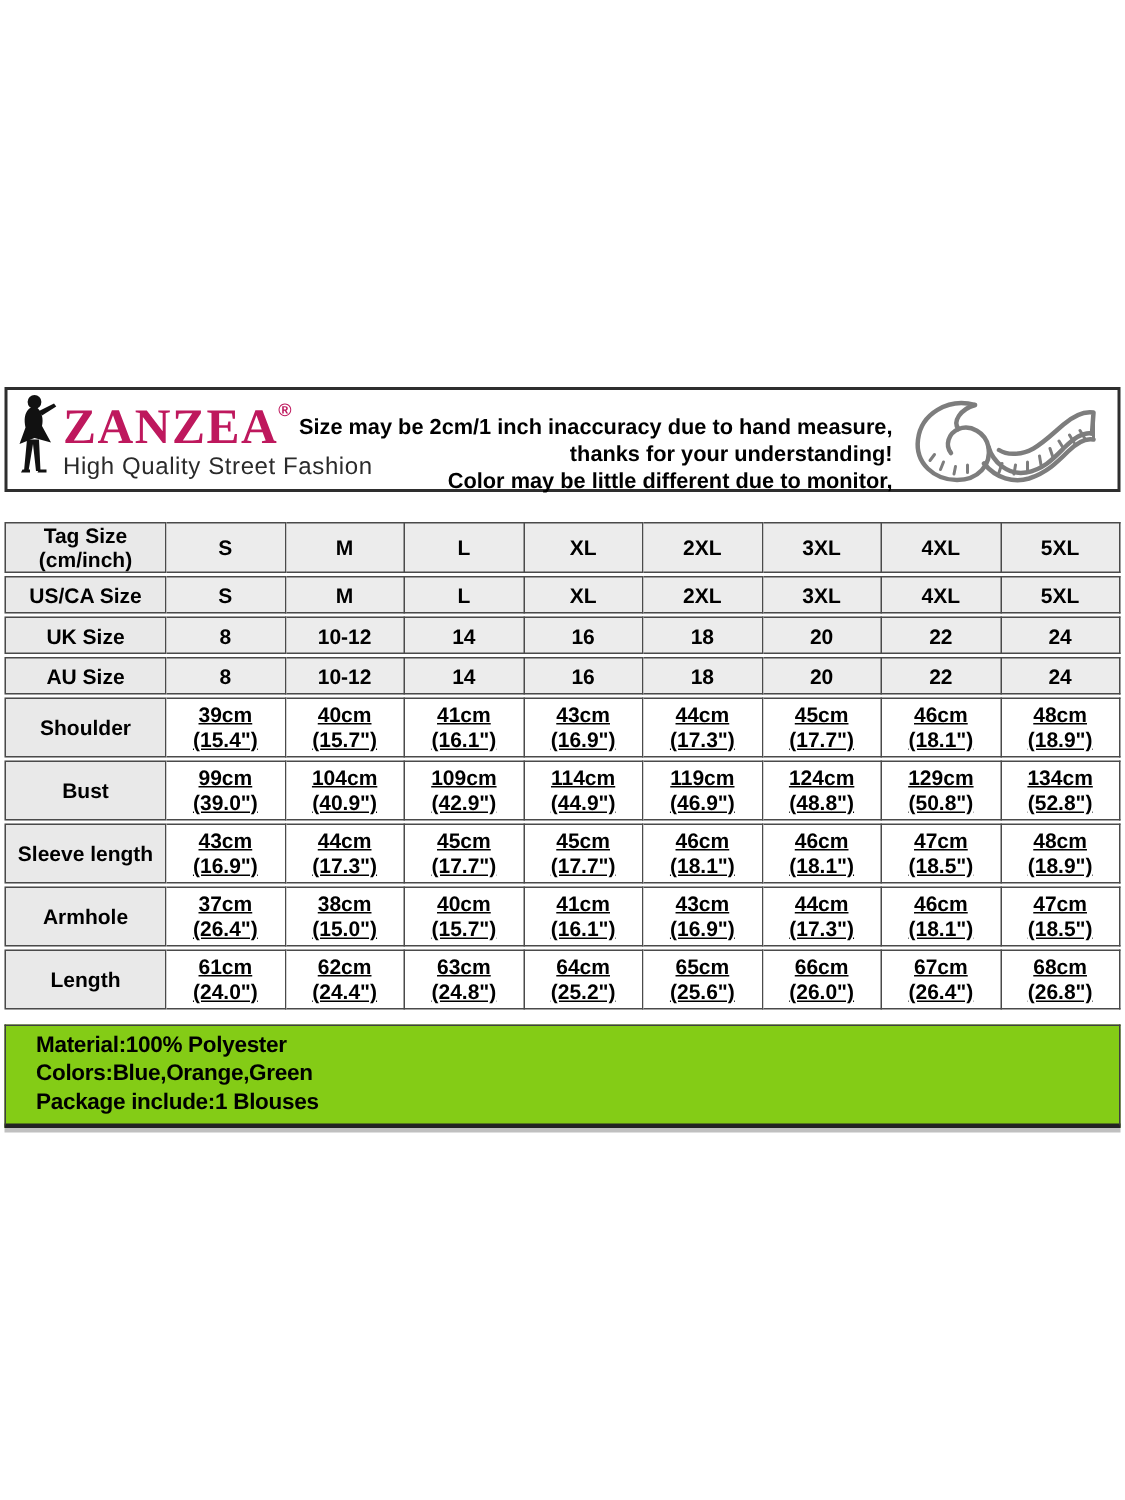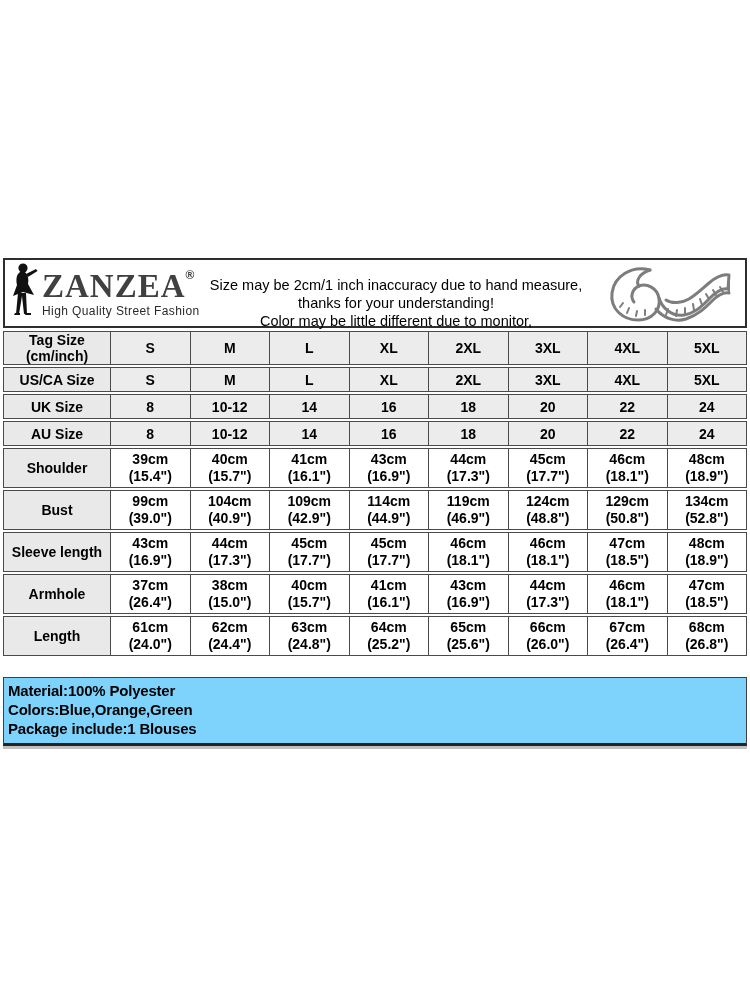--- a/index.html
+++ b/index.html
@@ -4,42 +4,42 @@
 <style>
   * { margin:0; padding:0; box-sizing:border-box; }
   html,body { width:750px; height:1000px; background:#ffffff; font-family:"Liberation Sans", sans-serif; color:#000; }
   .sheet { position:absolute; top:258px; left:3px; width:744px; }
 
   
   .top-strip { display:flex; align-items:center; border:2px solid #2e2e2e; height:70px; background:#fff; }
   .brand { width:192px; display:flex; align-items:center; padding-left:5px; }
   .woman { flex:0 0 auto; margin-right:2px; }
   .brand-text { display:flex; flex-direction:column; line-height:1; }
-  .brand-name { font-family:"Liberation Serif", serif; font-weight:bold; font-size:33px; letter-spacing:1px; color:#404040; white-space:nowrap; }
+  .brand-name { font-family:"Liberation Serif", serif; font-weight:bold; font-size:33px; letter-spacing:1px; color:#be185d; white-space:nowrap; }
   .brand-name sup { font-family:"Liberation Sans", sans-serif; font-size:12px; font-weight:bold; vertical-align:18px; letter-spacing:0; }
-  .brand-tagline { font-size:12px; letter-spacing:.4px; color:#2a2a2a; margin-top:2px; white-space:nowrap; }
-  .disclaimer { flex:1; text-align:center; font-weight:normal; font-size:14.5px; line-height:18px;margin-top:20px; }
+  .brand-tagline { font-size:16px; letter-spacing:.4px; color:#2a2a2a; margin-top:2px; white-space:nowrap; }
+  .disclaimer { flex:1; text-align:right; font-weight:bold; font-size:14.5px; line-height:18px;margin-top:20px; }
   .tape-wrap { width:150px; display:flex; justify-content:center; align-items:center; }
 
   
-  table.size-table { width:744px; border-collapse:separate; border-spacing:0 2px; table-layout:fixed; margin-top:1px; }
+  table.size-table { width:744px; border-collapse:separate; border-spacing:0 2px; table-layout:fixed; margin-top:18px; }
   col.c-label { width:108px; }
   .size-table th, .size-table td {
     border-top:1px solid #4a4a4a; border-bottom:1px solid #4a4a4a; border-right:1px solid #4a4a4a;
     text-align:center; vertical-align:middle; font-weight:bold; font-size:14px; white-space:pre-line;
   }
   .size-table th { border-left:1px solid #4a4a4a; background:#e9e9e9; }
   .row-size td  { background:#ececec; height:25px; line-height:16px; }
   .row-size th  { height:25px; line-height:16px; }
-  .row-measure td { background:#ffffff; height:36px; line-height:17px; padding:2px 0; }
+  .row-measure td { background:#ffffff; height:36px; line-height:17px; padding:2px 0;text-decoration:underline; }
   .row-measure th { height:36px; }
 
   
-  .info-box { margin-top:19px; border:1px solid #3f3f3f; border-bottom:3px solid #232323;
-    box-shadow:0 3px 0 rgba(140,140,140,.55); padding:3px 4px 5px 4px; background:#7dd3fc; }
+  .info-box { margin-top:8px; border:1px solid #3f3f3f; border-bottom:3px solid #232323;
+    box-shadow:0 3px 0 rgba(140,140,140,.55); padding:3px 4px 5px 20px; background:#84cc16; }
   .info-box div { font-weight:bold; font-size:15px; line-height:19px; letter-spacing:-.2px; }
 </style>
 </head>
 <body>
 
 <div class="sheet">
 
   <div class="top-strip">
     <div class="brand">
       <span class="woman">

